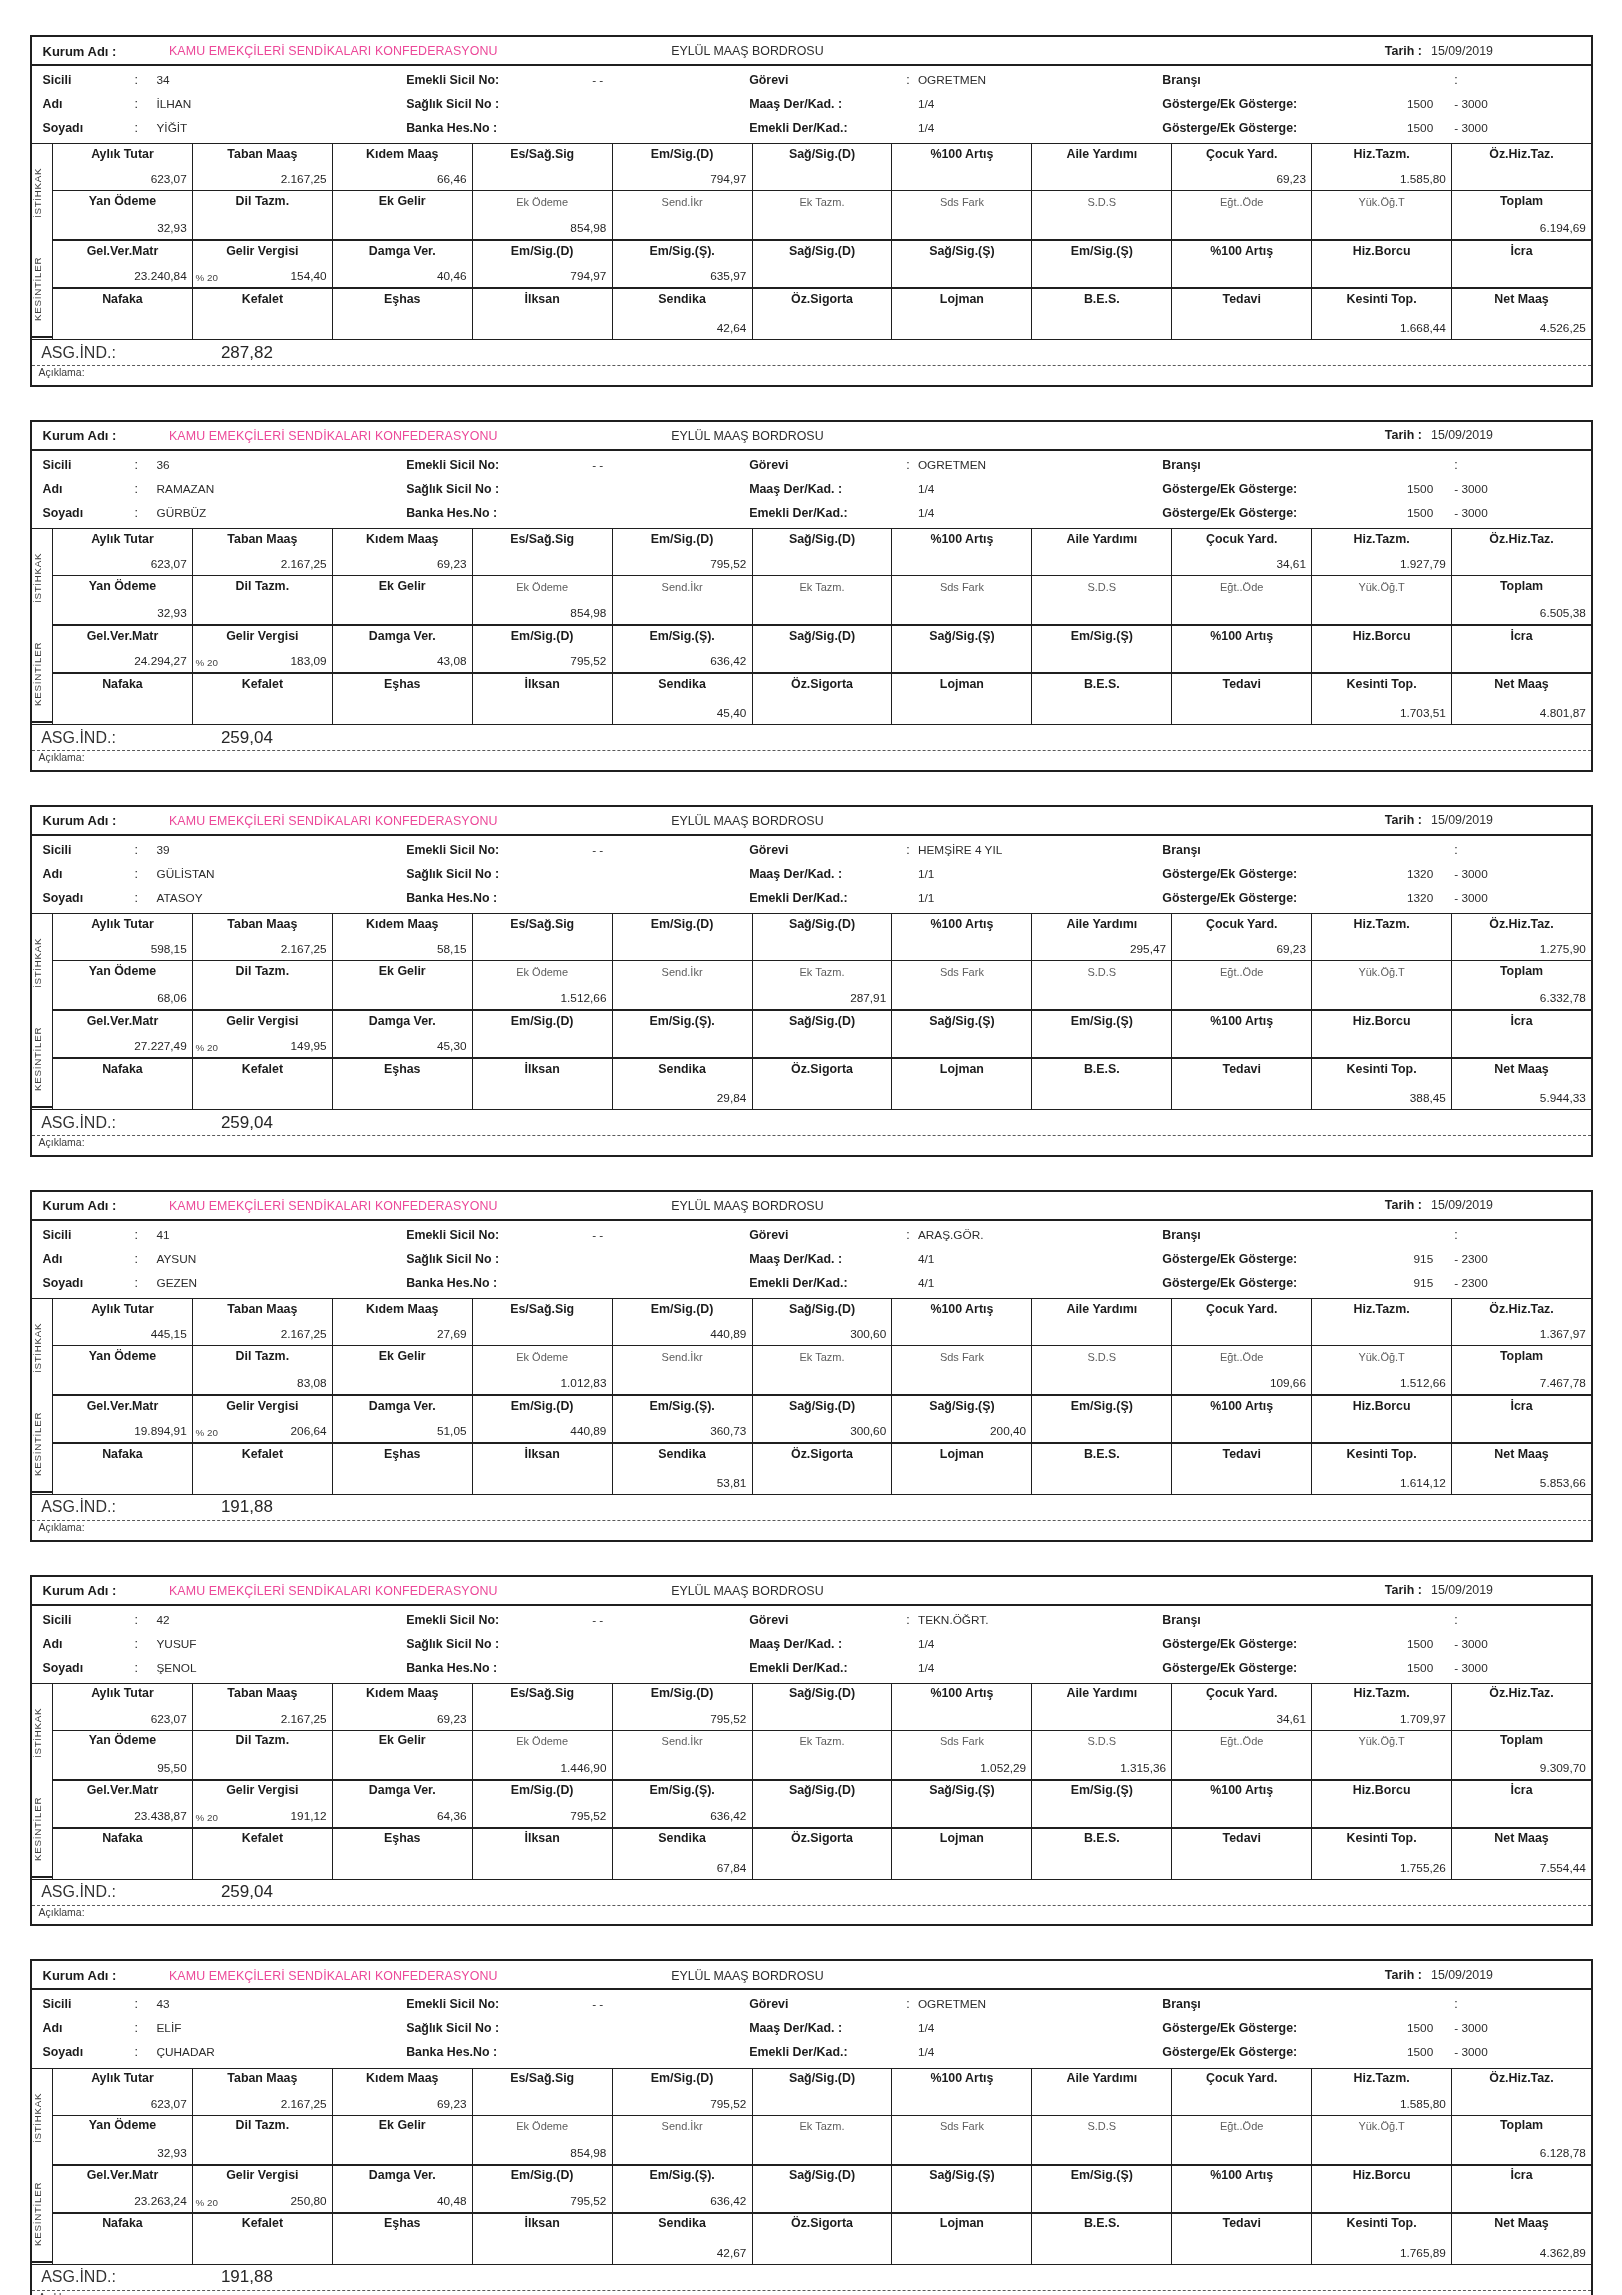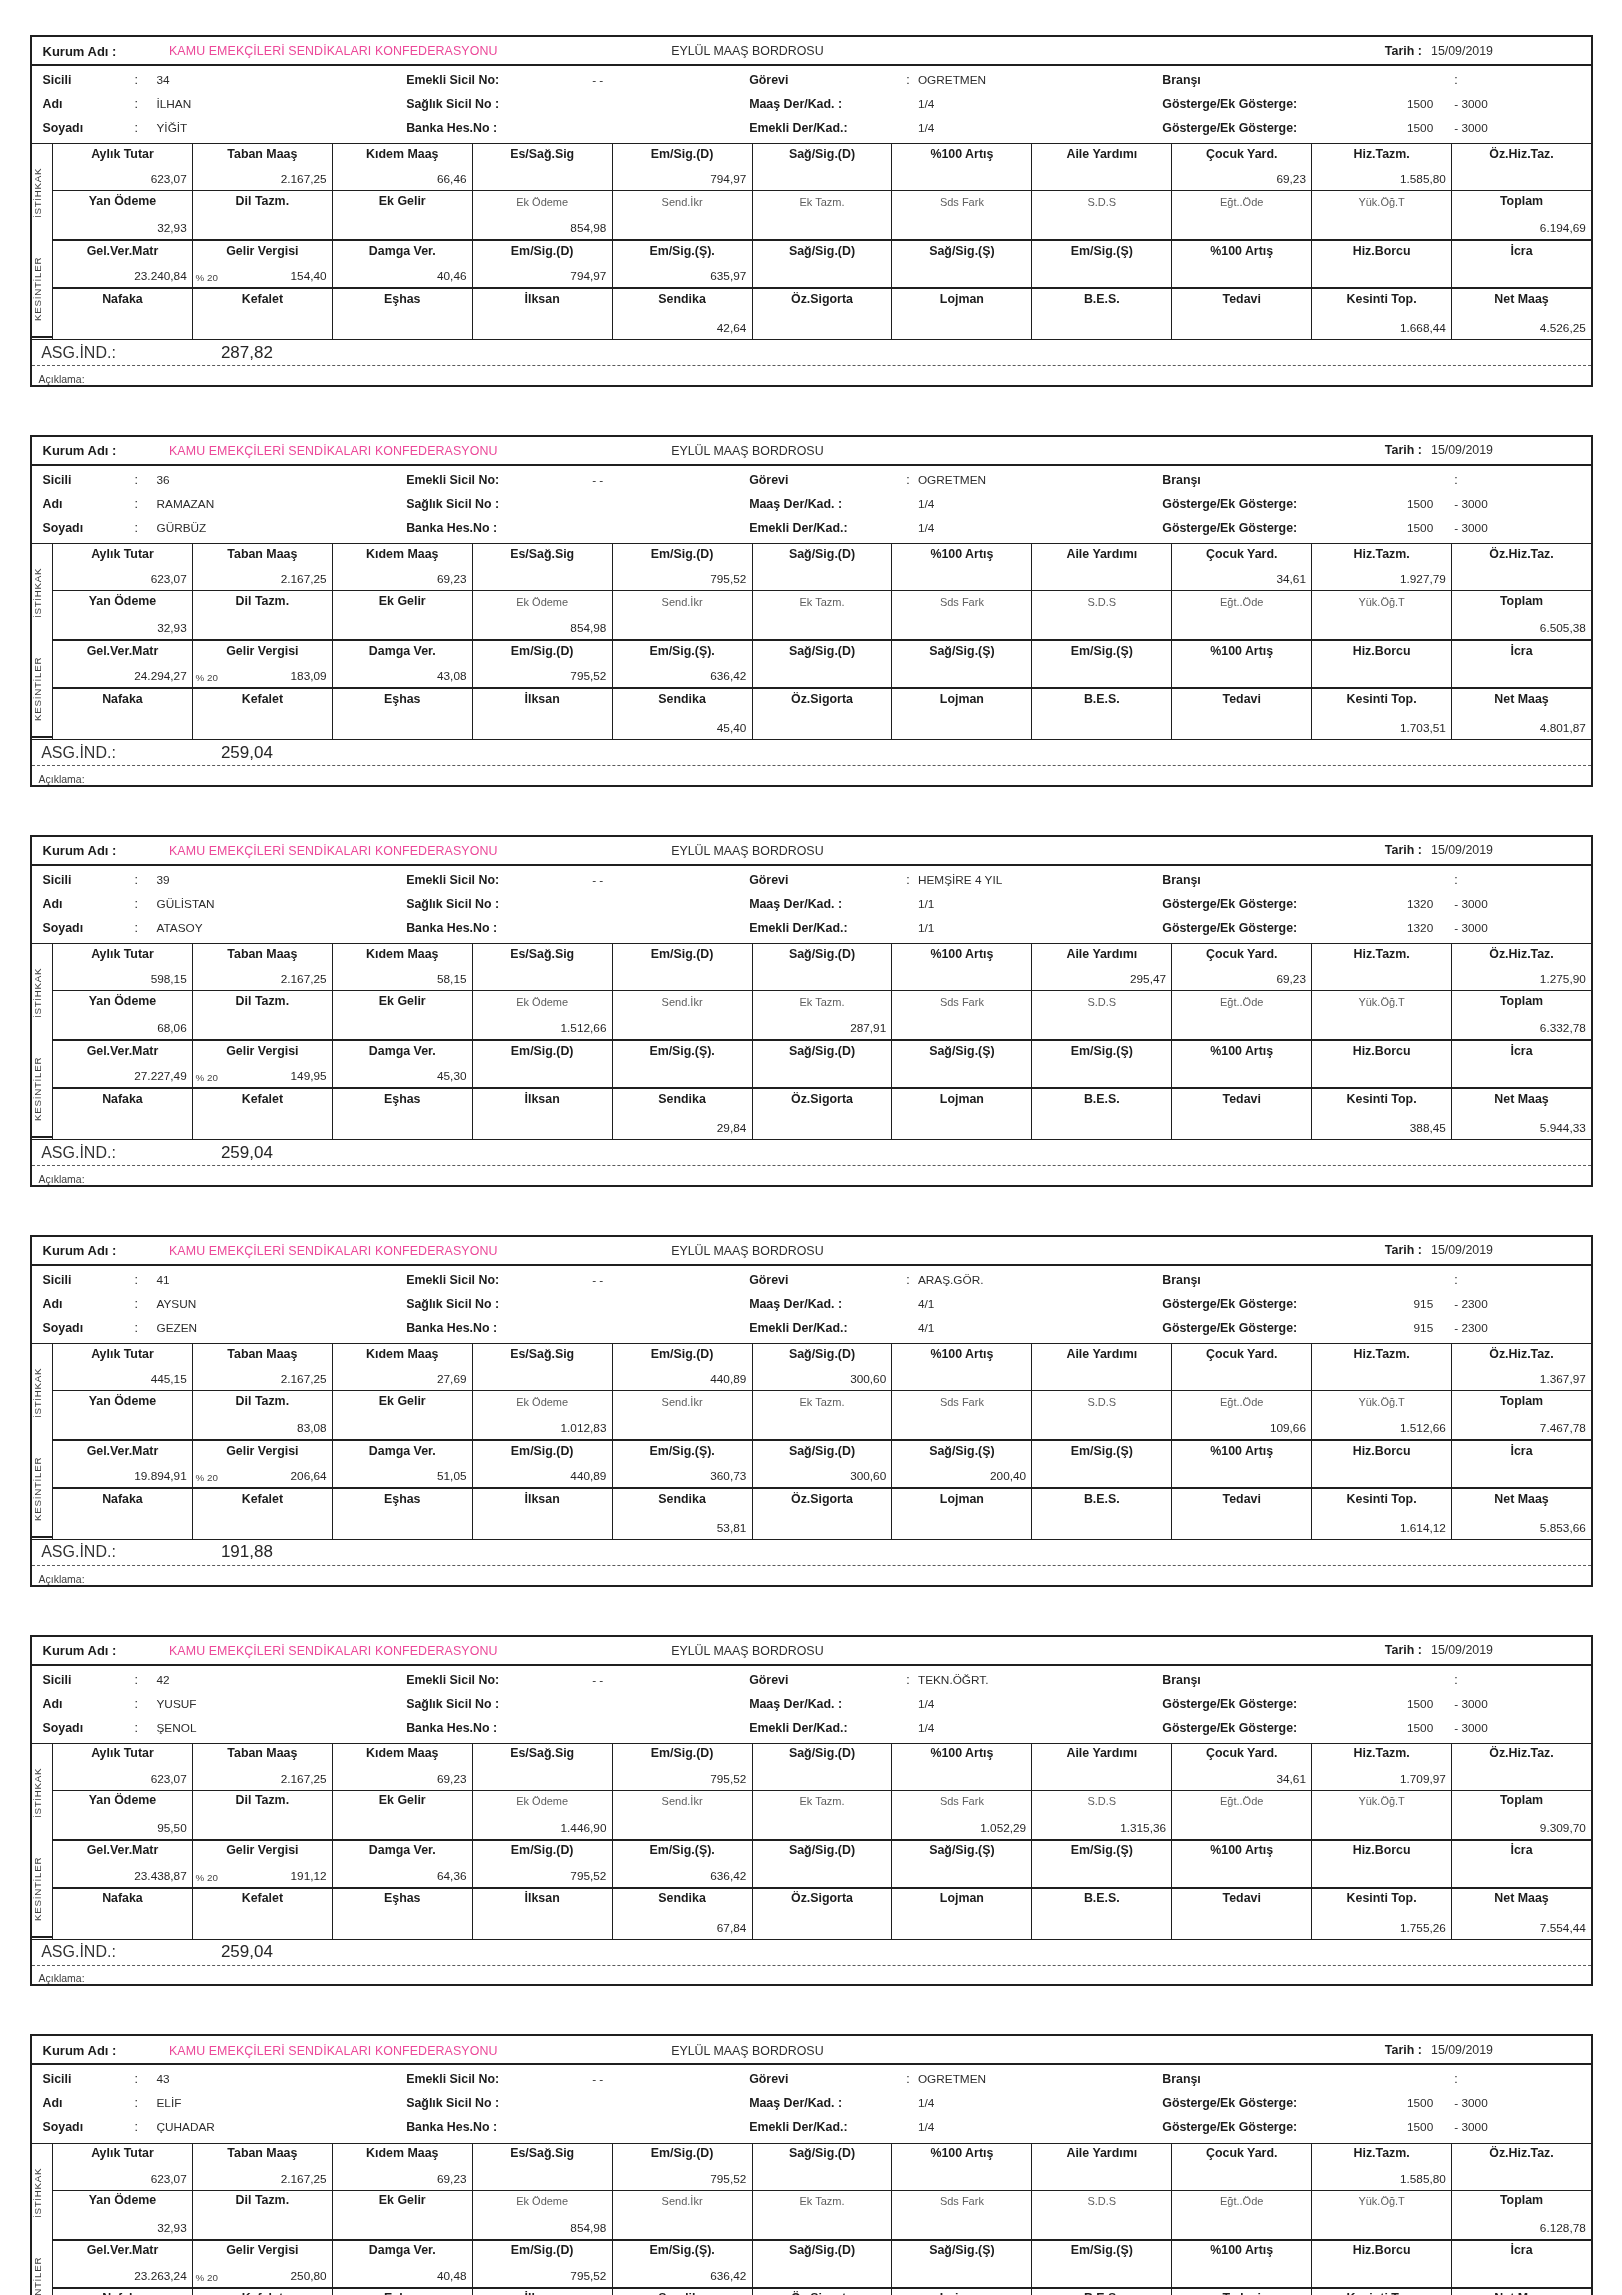--- a/index.html
+++ b/index.html
@@ -6,21 +6,21 @@
   html, body { width: 1623px; background: #ffffff; }
   body {
     font-family: "Liberation Sans", sans-serif;
     color: #1c1c1c;
     padding: 35px 30px 0 30px;
   }
   .b { font-weight: 700; }
 
   .block {
     border: 2px solid #1f1f1f;
-    margin-bottom: 48px;
+    margin-bottom: 33px;
     background: #fff;
   }
 
   
   .kurum {
     position: relative;
     height: 29px;
     border-bottom: 2px solid #1f1f1f;
     font-size: 12.4px;
   }
@@ -86,21 +86,21 @@
   .hdr { text-align: center; font-size: 12.4px; font-weight: 700; padding-top: 2.6px; white-space: nowrap; }
   .hdr.light { font-weight: 400; color: #5d5d5d; font-size: 11px; padding-top: 4.6px; }
   .val { text-align: right; font-size: 11.8px; color: #262626; padding: 0 5.2px 3.9px 2.6px; min-height: 15.7px; white-space: nowrap; }
   .val.split { display: flex; justify-content: space-between; align-items: flex-end; gap: 24px; }
   .val .pct { font-size: 9.8px; color: #454545; }
 
   
   .asgrow { height: 25px; display: flex; align-items: center; padding-left: 9.2px; }
   .asg-lab { font-size: 16px; color: #333; }
   .asg-val { font-size: 17px; color: #262626; margin-left: 105px; }
-  .acikrow { height: 19.6px; border-top: 1.3px dashed #5a5a5a; display: flex; align-items: flex-end; padding-left: 6.5px; }
+  .acikrow { height: 19.6px; border-top: 1.3px dashed #5a5a5a; display: flex; align-items: flex-start; padding-left: 6.5px; }
   .acik-lab { font-size: 10.5px; color: #3a3a3a; }
 </style>
 </head>
 <body>
 
 <div id="blocks">
   <section class="block">
 
     <header class="kurum">
       <span class="kl b">Kurum Adı :</span>

